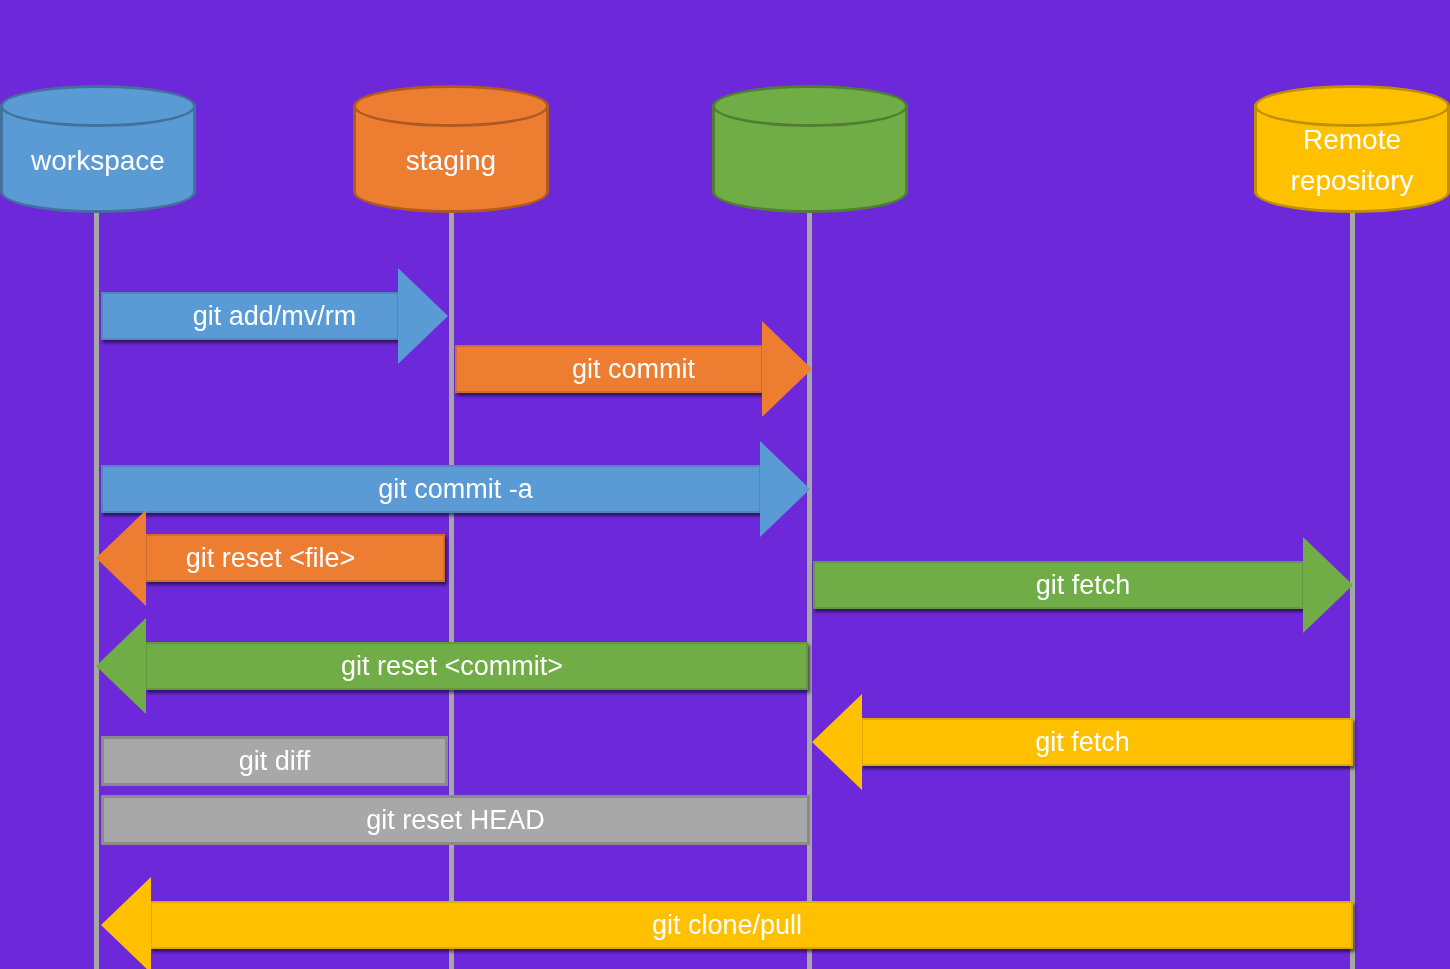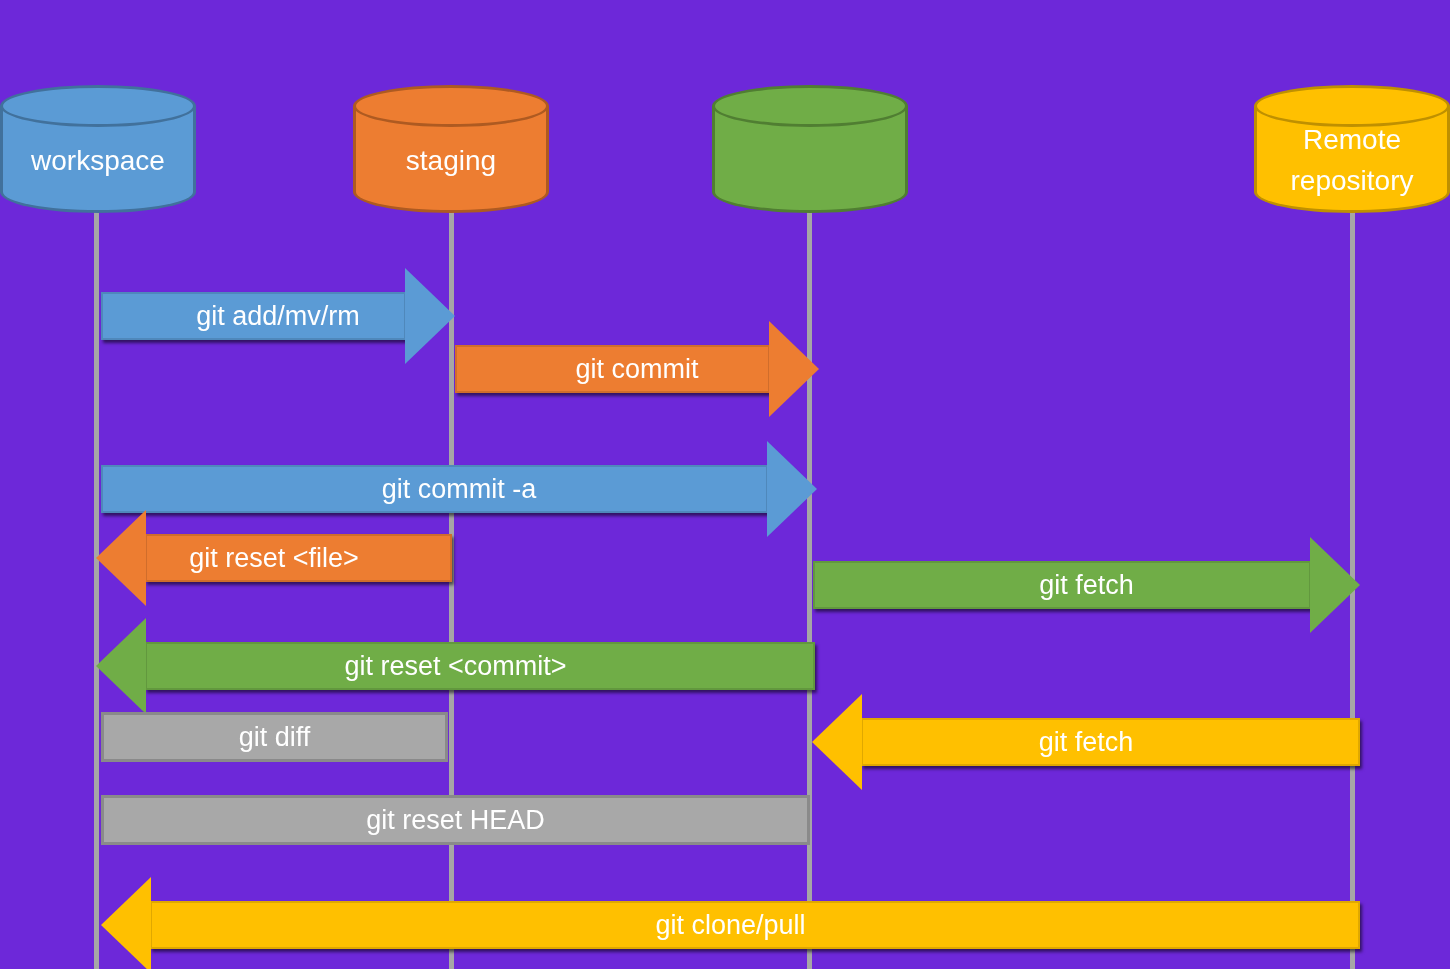--- a/index.html
+++ b/index.html
@@ -31,21 +31,21 @@
   .cyl.blue   .cyl-body { background:#5B9BD5; border-color:#41719C; }
   .cyl.blue   .cyl-top  { background:#5B9BD5; border-color:#41719C; }
   .cyl.orange .cyl-body { background:#ED7D31; border-color:#AE5A21; }
   .cyl.orange .cyl-top  { background:#ED7D31; border-color:#AE5A21; }
   .cyl.green  .cyl-body { background:#70AD47; border-color:#507E32; }
   .cyl.green  .cyl-top  { background:#70AD47; border-color:#507E32; }
   .cyl.yellow .cyl-body { background:#FFC000; border-color:#BF9000; }
   .cyl.yellow .cyl-top  { background:#FFC000; border-color:#BF9000; }
 
   
-  .arrow { position:absolute; height:96px;padding-left:7px; }
+  .arrow { position:absolute; height:96px; }
   .arrow .arrow-body {
     position:absolute; top:24px; height:48px;
     box-shadow:inset 0 0 0 2px rgba(0,0,0,0.12), 2px 3px 3px rgba(0,0,0,0.55);
   }
   .arrow.right .arrow-body { left:0; right:49px; }
   .arrow.left  .arrow-body { left:49px; right:0; }
   .arrow .arrow-head { position:absolute; top:0; width:0; height:0;
     border-top:48px solid transparent; border-bottom:48px solid transparent; }
   .arrow.right .arrow-head { right:0; border-left-width:50px; border-left-style:solid; }
   .arrow.left  .arrow-head { left:0;  border-right-width:50px; border-right-style:solid; }
@@ -138,21 +138,21 @@
     <div class="arrow-head"></div>
     <span class="arrow-label">git reset &lt;commit&gt;</span>
   </div>
 
   <div class="arrow left gold" style="left:812px; top:694px; width:541px;">
     <div class="arrow-body"></div>
     <div class="arrow-head"></div>
     <span class="arrow-label">git fetch</span>
   </div>
 
-  <div class="bar" style="left:101px; top:712px; width:347px;">
+  <div class="bar" style="left:101px; top:736px; width:347px;">
     <span>git diff</span>
   </div>
   <div class="bar" style="left:101px; top:795px; width:709px;">
     <span>git reset HEAD</span>
   </div>
 
   <div class="arrow left gold" style="left:101px; top:877px; width:1252px;">
     <div class="arrow-body"></div>
     <div class="arrow-head"></div>
     <span class="arrow-label">git clone/pull</span>

